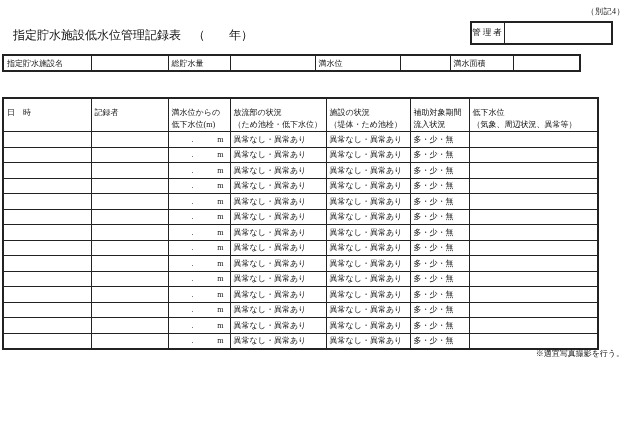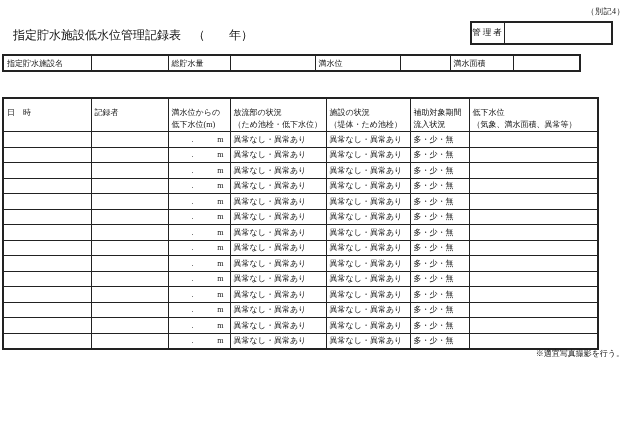--- a/index.html
+++ b/index.html
@@ -144,21 +144,21 @@
         <th>
           <span class="hline">施設の状況</span>
           <span class="hline">（堤体・ため池栓）</span>
         </th>
         <th>
           <span class="hline">補助対象期間</span>
           <span class="hline">流入状況</span>
         </th>
         <th>
           <span class="hline">低下水位</span>
-          <span class="hline">（気象、満水面積、異常等）</span>
+          <span class="hline">（気象、周辺状況、異常等）</span>
         </th>
       </tr>
     </thead>
     <tbody>
       <tr>
         <td></td>
         <td></td>
         <td>
           <div class="mcell">
             <span>.</span>

